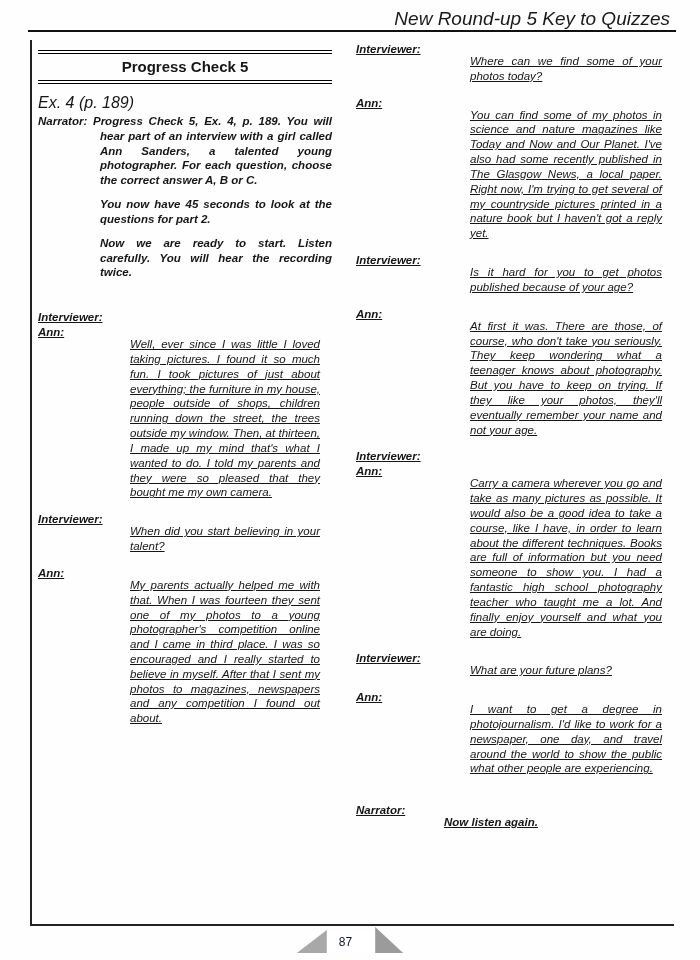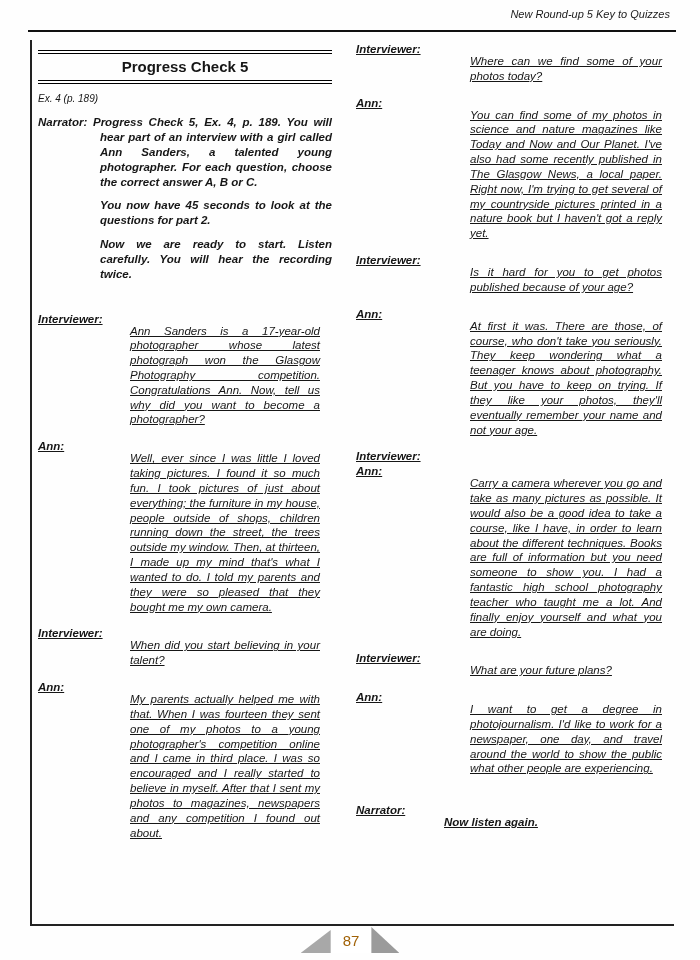--- a/index.html
+++ b/index.html
@@ -7,49 +7,49 @@
     width:700px;height:960px;
     background:#ffffff;
     font-family:"Liberation Sans", sans-serif;
     color:#161616;
   }
   .page{position:relative;width:700px;height:960px;background:#fefefe;overflow:hidden;}
 
   
   .header-title{
     position:absolute;top:8px;right:30px;
-    font-size:11px;font-style:italic;color:#1a1a1a;
+    font-size:19px;font-style:italic;color:#1a1a1a;
   }
   .header-rule{position:absolute;top:30px;left:28px;width:648px;height:2px;background:#111;}
   .left-rule{position:absolute;top:40px;left:30px;width:1.5px;height:884px;background:#222;}
   .bottom-rule{position:absolute;top:924px;left:30px;width:644px;height:1.5px;background:#222;}
 
   
   .col{position:absolute;font-size:11.5px;line-height:1.29;}
   .col-left{top:50px;left:38px;width:294px;}
   .col-right{top:42px;left:356px;width:318px;}
 
   
   .title-box{
     border-top:4px double #000;
     border-bottom:4px double #000;
     padding:3px 0 4px 0;
     text-align:center;
   }
   .title{font-size:15px;font-weight:bold;font-style:normal;}
 
-  .exercise{margin-top:9px;font-style:italic;font-size:10px;}
+  .exercise{margin-top:9px;font-style:italic;font-size:16px;}
 
   
   .narr{
     font-style:italic;font-weight:bold;
     text-align:justify;
     margin:0 0 9px 0;
   }
-  .narr-first{margin-top:9px;padding-left:62px;text-indent:-62px;}
+  .narr-first{padding-left:62px;text-indent:-62px;}
   .narr-cont{padding-left:62px;}
   .spk-inline{font-weight:bold;font-style:italic;}
 
   
   .dialogue{margin-top:30px;text-decoration:underline;}
   .dlg-right{margin-top:0;}
   .row{display:flex;align-items:flex-start;}
   .speaker{
     flex:0 0 80px;
     font-weight:bold;font-style:italic;
@@ -74,22 +74,22 @@
     width:30px;height:23px;
     clip-path:polygon(0 100%, 100% 0, 100% 100%);
   }
   .tri-right{
     width:28px;height:26px;
     background:#9b9b9b;
     clip-path:polygon(0 0, 100% 100%, 0 100%);
   }
   .page-num-box{
     background:#ffffff;
-    padding:3px 12px 4px 12px;
-    font-size:15px;color:#a16207;
+    padding:3px 23px 4px 12px;
+    font-size:12px;color:#0f172a;
     position:relative;z-index:2;
   }
 </style>
 </head>
 <body>
 
 <div class="page">
 
   <div class="header-title">New Round-up 5 Key to Quizzes</div>
   <div class="header-rule"></div>
@@ -104,21 +104,20 @@
 
     <div class="exercise">Ex. 4 (p. 189)</div>
 
     <p class="narr narr-first"><span class="spk-inline">Narrator:</span> <span>Progress Check 5, Ex. 4, p. 189. You will hear part of an interview with a girl called Ann Sanders, a talented young photographer. For each question, choose the correct answer A, B or C.</span></p>
     <p class="narr narr-cont">You now have 45 seconds to look at the questions for part 2.</p>
     <p class="narr narr-cont">Now we are ready to start. Listen carefully. You will hear the recording twice.</p>
 
     <div class="dialogue">
       <div class="row">
         <span class="speaker">Interviewer:</span>
-        <p class="utterance">Ann Sanders is a 17-year-old photographer whose latest photograph won the Glasgow Photography competition. Congratulations Ann. Now, tell us why did you want to become a photographer?</p>
       </div>
       <div class="row">
         <span class="speaker">Ann:</span>
         <p class="utterance">Well, ever since I was little I loved taking pictures. I found it so much fun. I took pictures of just about everything; the furniture in my house, people outside of shops, children running down the street, the trees outside my window. Then, at thirteen, I made up my mind that's what I wanted to do. I told my parents and they were so pleased that they bought me my own camera.</p>
       </div>
       <div class="row">
         <span class="speaker">Interviewer:</span>
         <p class="utterance">When did you start believing in your talent?</p>
       </div>
       <div class="row">

